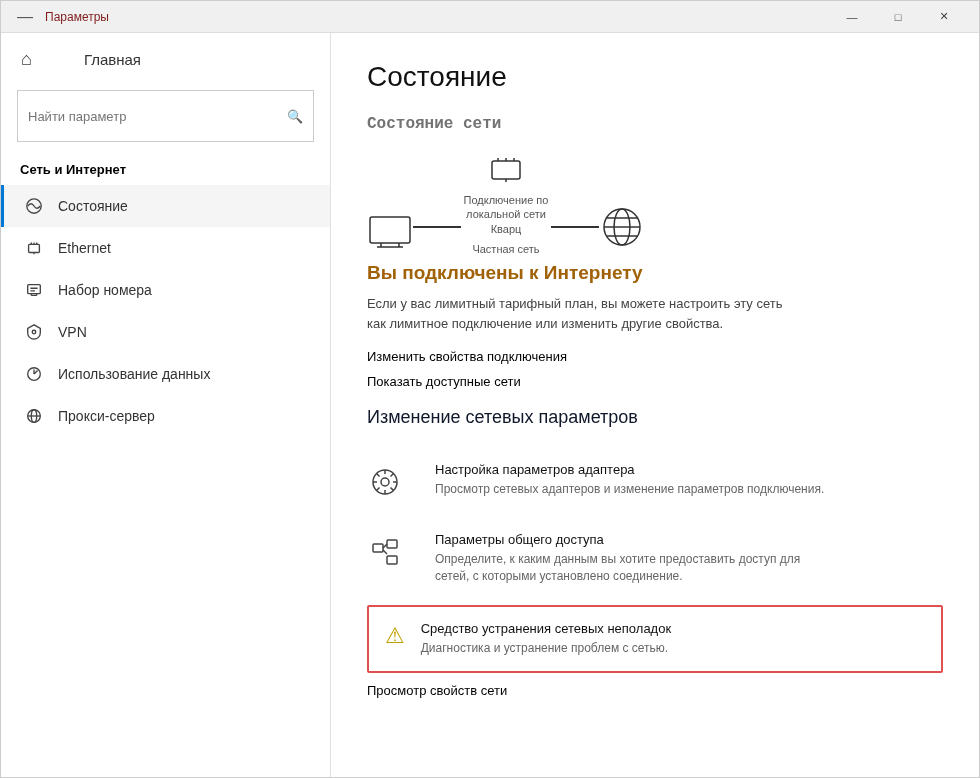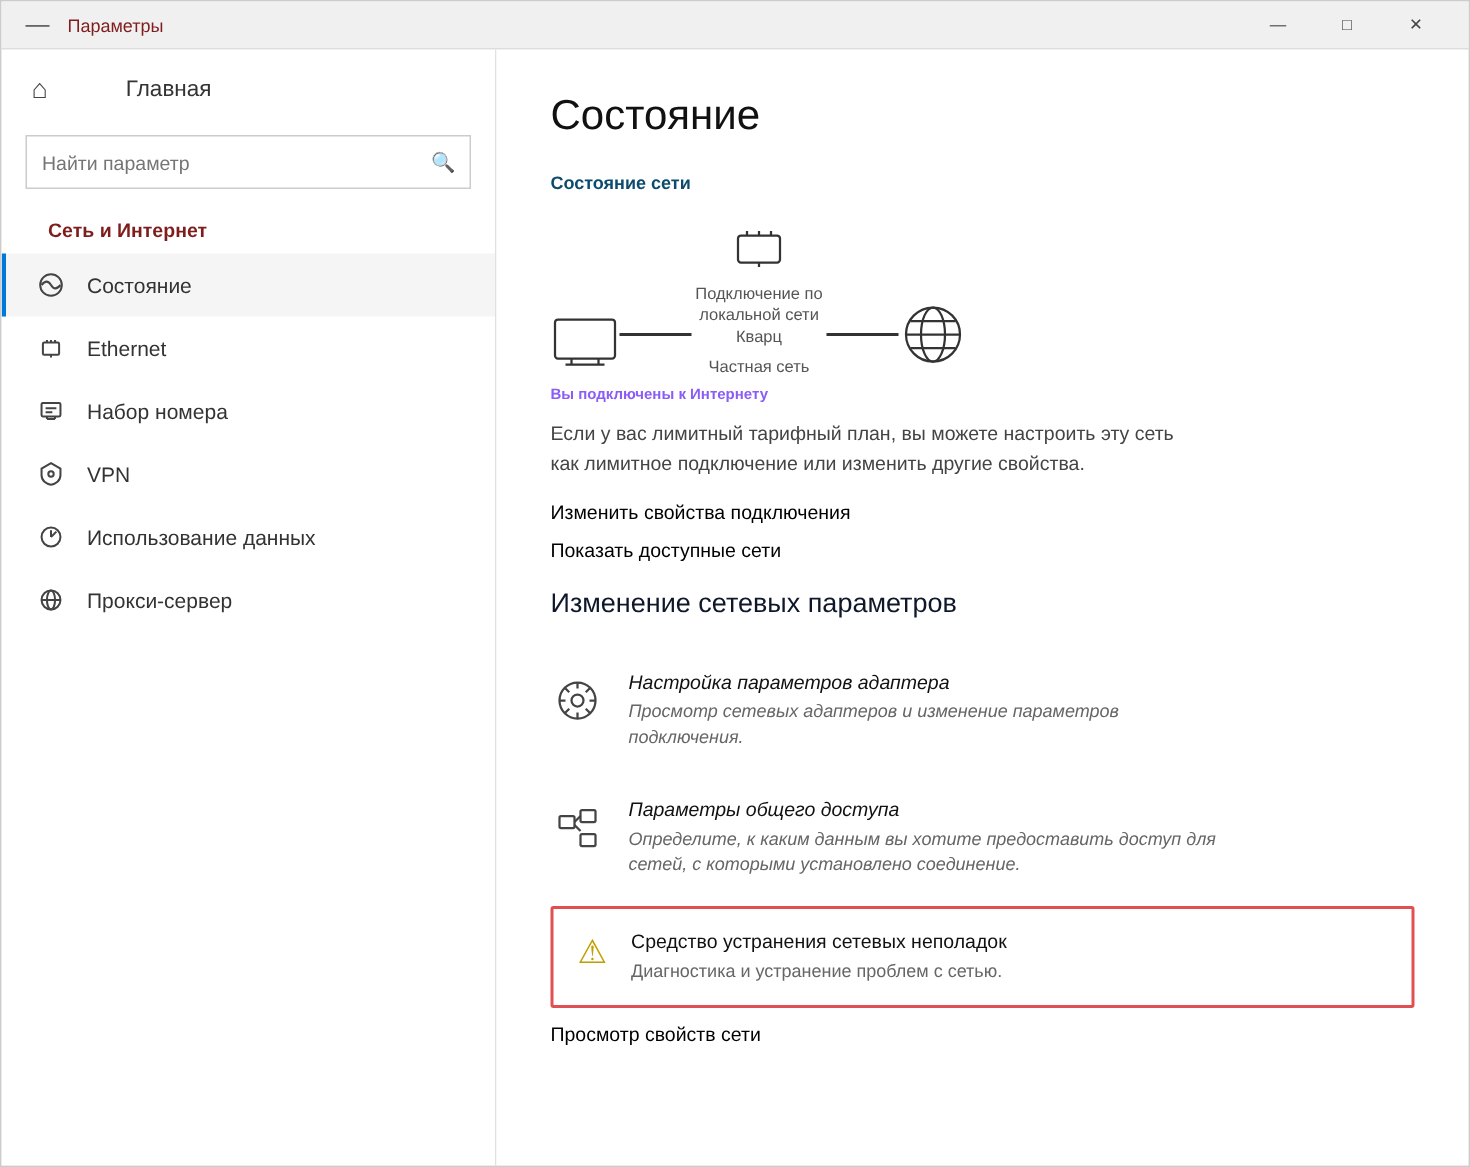--- a/index.html
+++ b/index.html
@@ -93,41 +93,41 @@
       font-size: 15px;
       color: #333;
       margin-left: 40px;
     }
     .sidebar-search {
       margin: 4px 16px 12px 16px;
       position: relative;
     }
     .sidebar-search input {
       width: 100%;
-      height: 36px;
+      height: 52px;
       border: 1px solid #ccc;
       padding: 0 36px 0 10px;
       font-size: 13px;
       color: #555;
       outline: none;
       background: #fff;
     }
     .sidebar-search-icon {
       position: absolute;
       right: 10px;
       top: 50%;
       transform: translateY(-50%);
       color: #666;
       font-size: 13px;
     }
     .sidebar-section-title {
       font-size: 13px;
       font-weight: 700;
-      color: #7f1d1d;
-      padding: 8px 20px 8px 28px;
+      color: #000000;
+      padding: 8px 20px 8px 16px;
       border-left: 3px solid transparent;
     }
     .sidebar-item {
       display: flex;
       align-items: center;
       padding: 12px 20px;
       gap: 14px;
       cursor: pointer;
       border-left: 3px solid transparent;
       position: relative;
@@ -155,24 +155,25 @@
       padding: 28px 36px;
       background: #fff;
     }
     .main-title {
       font-size: 28px;
       font-weight: 300;
       color: #111;
       margin-bottom: 22px;
     }
     .section-title {
-      font-size: 12px;
+      font-size: 16px;
       font-weight: 600;
-      color: #0c4a6e;
+      color: #737373;
       margin-bottom: 18px;
+      font-family: Liberation Mono, monospace;
     }
     
     .network-diagram {
       display: flex;
       align-items: flex-end;
       gap: 0;
       margin-bottom: 6px;
     }
     .nd-item {
       display: flex;
@@ -187,23 +188,23 @@
       max-width: 80px;
       line-height: 1.3;
     }
     .nd-line {
       width: 48px;
       height: 2px;
       background: #333;
       margin-bottom: 28px;
     }
     .connected-text {
-      font-size: 10px;
+      font-size: 19px;
       font-weight: 600;
-      color: #8b5cf6;
+      color: #a16207;
       margin-bottom: 10px;
       margin-top: 6px;
     }
     .connected-desc {
       font-size: 13px;
       color: #444;
       line-height: 1.5;
       max-width: 420px;
       margin-bottom: 16px;
     }
@@ -218,24 +219,23 @@
     .section-title2 {
       font-size: 18px;
       font-weight: 300;
       color: #0f172a;
       margin-bottom: 18px;
       margin-top: 18px;
     }
     .setting-item {
       display: flex;
       align-items: flex-start;
-      gap: 16px;
+      gap: 32px;
       padding: 16px 0;
       cursor: pointer;
-      font-style: italic;
     }
     .setting-item-icon {
       width: 36px;
       height: 36px;
       display: flex;
       align-items: center;
       justify-content: center;
       flex-shrink: 0;
       font-size: 22px;
       color: #444;

